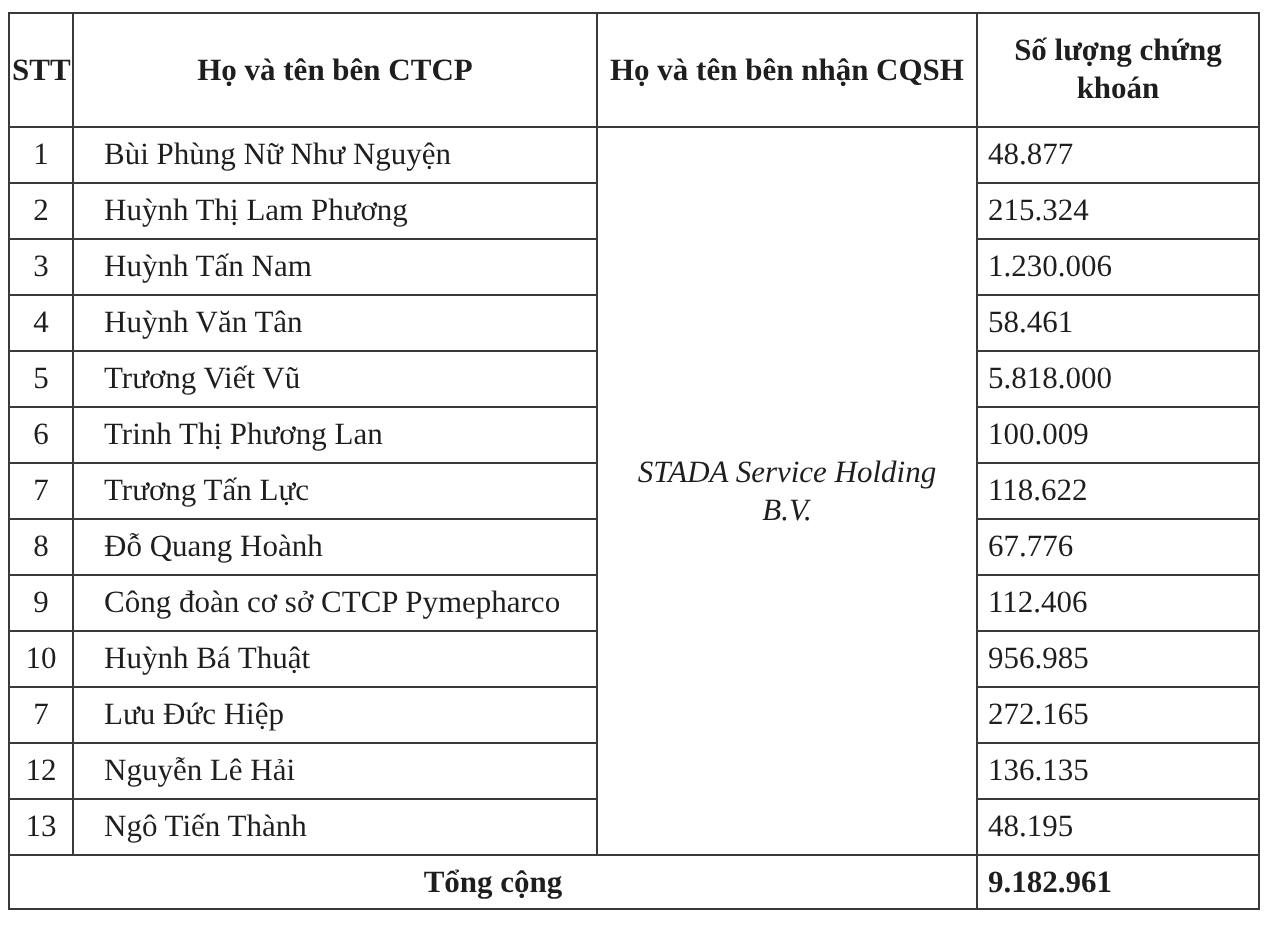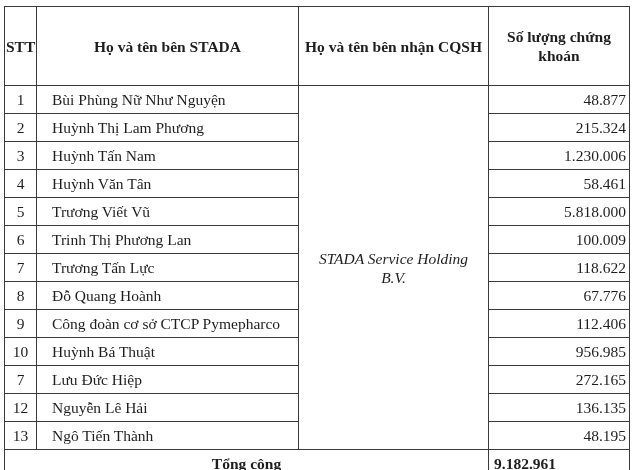--- a/index.html
+++ b/index.html
@@ -28,54 +28,54 @@
       padding: 0 5px;
       font-size: 15.5px;
       line-height: 19px;
     }
     th {
       font-weight: bold;
       text-align: center;
       height: 54px;
       padding: 0 3px;
     }
-    th.stt { padding: 12px 1px; }
+    th.stt { padding: 1px 1px; }
     td {
       height: 27px;
     }
     td.stt { text-align: center; padding: 0 2px; }
     td.name { text-align: left; padding-left: 15px; }
     td.receiver {
       text-align: center;
       vertical-align: middle;
       padding: 0 14px;
       font-style: italic;
     }
-    td.qty { text-align: right; padding-right: 3px; }
+    td.qty { padding-right: 3px; }
     tr.total td {
       font-weight: bold;
       height: 26px;
     }
     tr.total td.total-label { text-align: center; }
     tr.total td.qty { text-align: left; }
   </style>
 </head>
 <body>
 
 <table>
   <colgroup>
     <col style="width:32px">
     <col style="width:262px">
     <col style="width:190px">
     <col style="width:141px">
   </colgroup>
   <thead>
     <tr>
       <th class="stt">STT</th>
-      <th>Họ và tên bên STADA</th>
+      <th>Họ và tên bên CTCP</th>
       <th>Họ và tên bên nhận CQSH</th>
       <th>Số lượng chứng khoán</th>
     </tr>
   </thead>
   <tbody>
     <tr>
       <td class="stt">1</td>
       <td class="name">Bùi Phùng Nữ Như Nguyện</td>
       <td class="receiver" rowspan="13">STADA Service Holding B.V.</td>
       <td class="qty">48.877</td>

